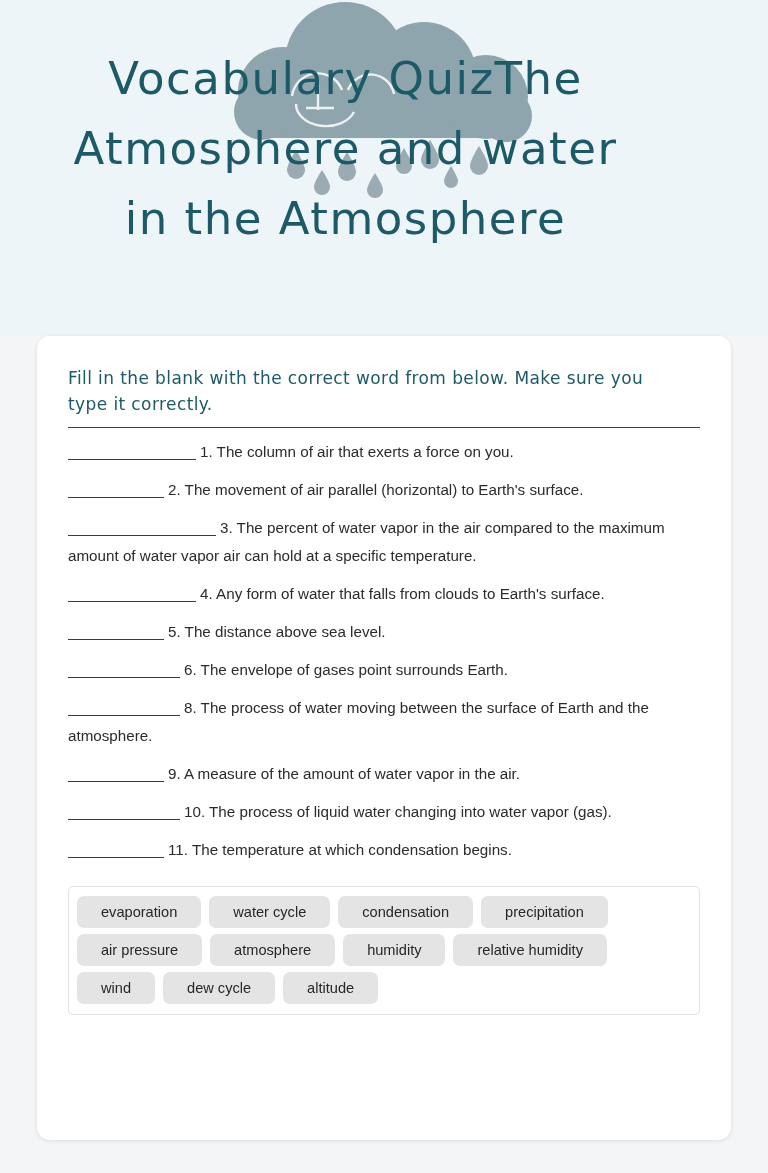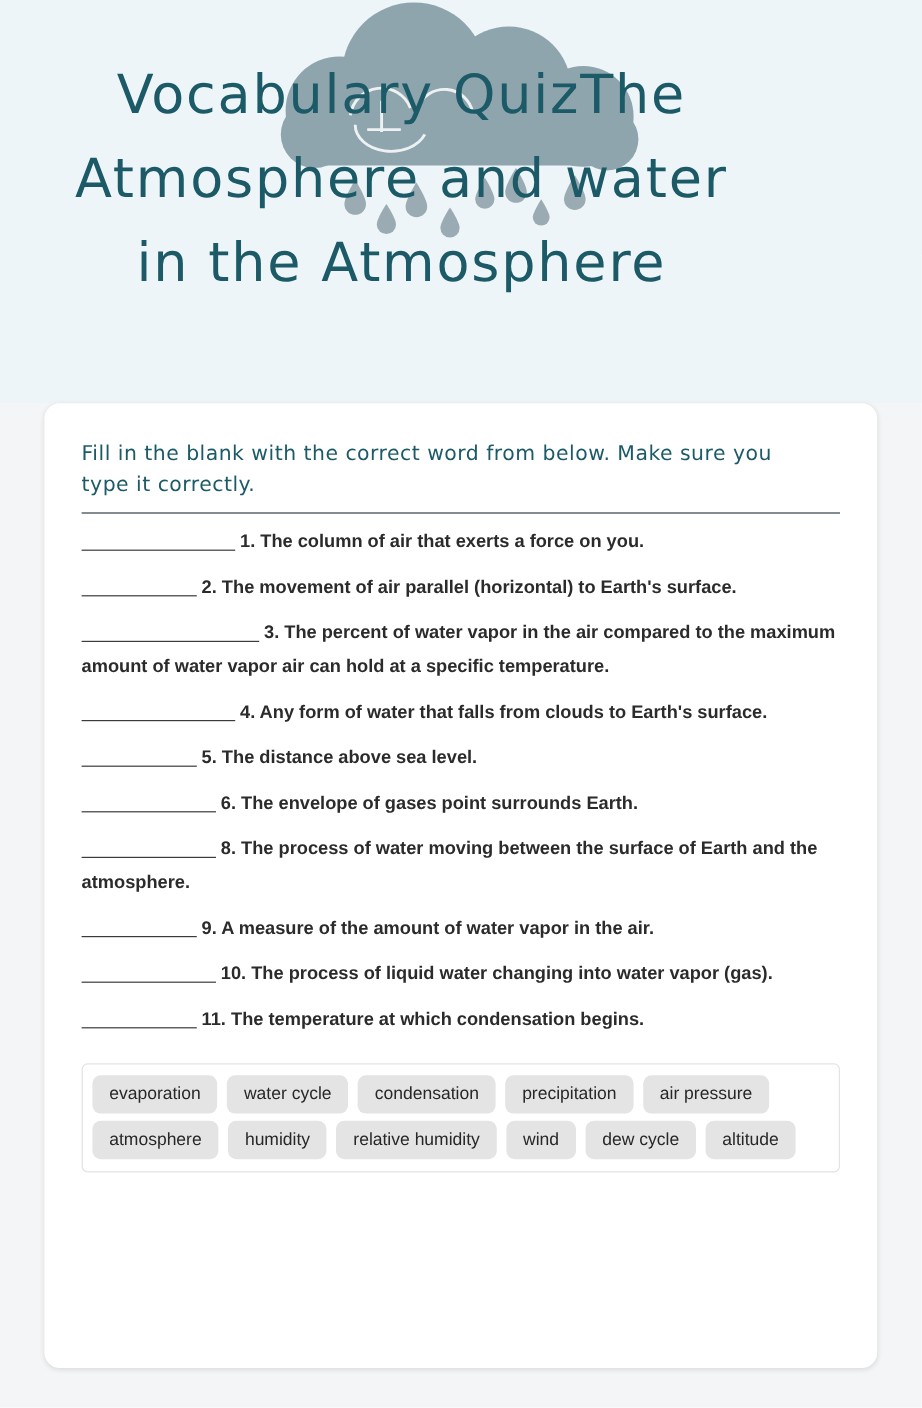--- a/index.html
+++ b/index.html
@@ -25,21 +25,21 @@
   .cloud-art {
     position: absolute;
     left: 0;
     top: 0;
     width: 768px;
     height: 260px;
     pointer-events: none;
   }
   .title-block {
     position: absolute;
-    left: 0;
+    left: 11px;
     top: 44px;
     width: 669px;
     text-align: center;
     z-index: 3;
   }
   .title-line {
     font-family: "DejaVu Sans", sans-serif;
     font-size: 45px;
     line-height: 70px;
     letter-spacing: 1.5px;
@@ -77,21 +77,20 @@
   .divider {
     height: 0;
     border-top: 1px solid #30424a;
     margin: 8px 0 10px 0;
   }
 
   
   .questions {
     margin: 0;
     padding: 0;
-    font-weight: bold;
   }
   .question {
     font-size: 15.2px;
     line-height: 28px;
     color: #2b2b2b;
     margin: 0 0 10px 0;
     text-align: left;
   }
   .blank {
     display: inline-block;
@@ -115,21 +114,21 @@
     display: flex;
     flex-wrap: wrap;
     gap: 6px 8px;
     background: #ffffff;
   }
   .chip {
     background: #e4e4e4;
     color: #272727;
     font-size: 14.6px;
     line-height: 18px;
-    padding: 7px 14px;
+    padding: 7px 24px;
     border-radius: 7px;
     white-space: nowrap;
   }
 </style>
 </head>
 <body>
 
 <div class="header">
 
   <svg class="cloud-art" viewBox="0 0 768 260" xmlns="http://www.w3.org/2000/svg">

